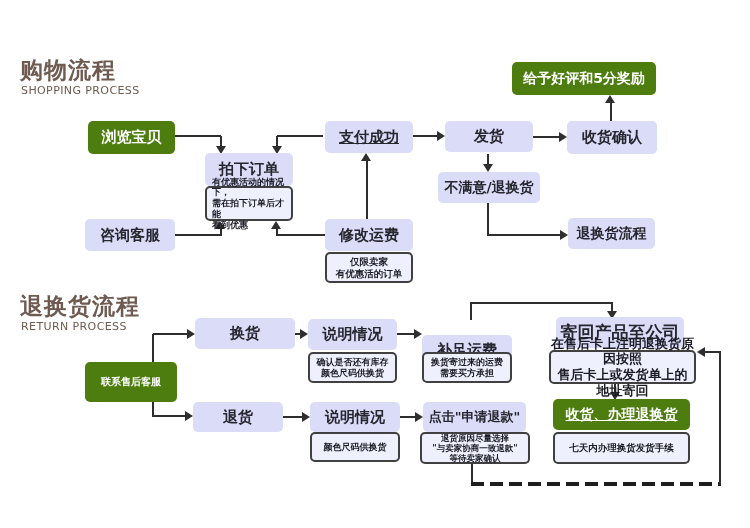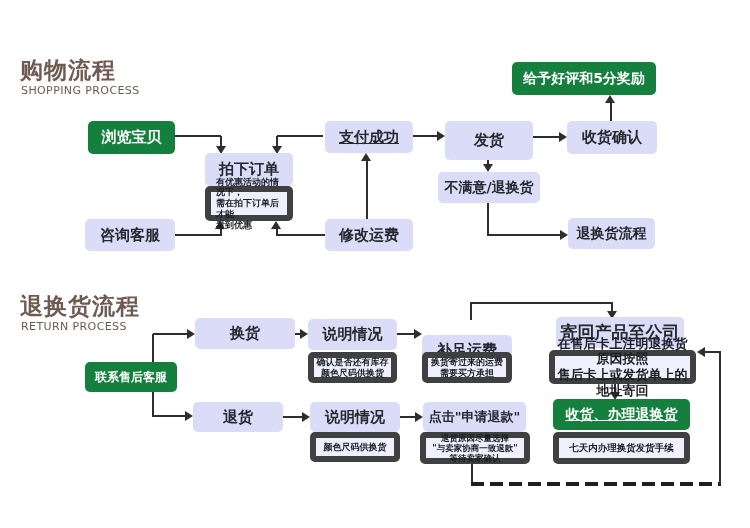--- a/index.html
+++ b/index.html
@@ -2,23 +2,23 @@
 <html><head>
 <meta charset="utf-8">
 <style>
   html,body{margin:0;padding:0;background:#fff;}
   #canvas{position:relative;width:750px;height:528px;background:#fff;overflow:hidden;
           font-family:"DejaVu Sans","Liberation Sans",sans-serif;}
   .sec-title{position:absolute;font-size:23px;font-weight:bold;color:#6e5a50;letter-spacing:1px;z-index:2;}
   .sec-sub{position:absolute;font-size:11px;font-weight:normal;color:#6e5a50;letter-spacing:0.4px;z-index:2;}
   .box{position:absolute;display:flex;align-items:center;justify-content:center;
        font-weight:bold;border-radius:5px;z-index:2;box-sizing:border-box;}
-  .blue{background:#15803d;color:#ffffff;font-size:15px;}
+  .blue{background:#4d7c0f;color:#ffffff;font-size:15px;}
   .lav{background:#dadcf8;color:#26262e;font-size:15px;}
-  .note{position:absolute;background:#eef0fd;border:6px solid #404040;border-radius:5px;
+  .note{position:absolute;background:#eef0fd;border:2px solid #404040;border-radius:5px;
         color:#1c1c26;font-weight:bold;display:flex;align-items:center;justify-content:center;
         text-align:center;white-space:pre-line;z-index:2;box-sizing:border-box;line-height:1.2;}
   .lh{position:absolute;height:2px;background:#2e2e2e;z-index:1;}
   .lv{position:absolute;width:2px;background:#2e2e2e;z-index:1;}
   .garble{position:absolute;height:4px;z-index:1;
           background:repeating-linear-gradient(90deg,#1e1e1e 0 13px,transparent 13px 19px);}
   .ar,.al,.au,.ad{position:absolute;width:0;height:0;z-index:1;}
   .ar{border-top:5px solid transparent;border-bottom:5px solid transparent;border-left:8px solid #2e2e2e;}
   .al{border-top:5px solid transparent;border-bottom:5px solid transparent;border-right:8px solid #2e2e2e;}
   .au{border-left:5px solid transparent;border-right:5px solid transparent;border-bottom:8px solid #2e2e2e;}
@@ -34,27 +34,29 @@
   <div class="sec-sub" style="left:21px;top:84px;">SHOPPING PROCESS</div>
   <div class="sec-title" style="left:20px;top:291px;">退换货流程</div>
   <div class="sec-sub" style="left:21px;top:320px;">RETURN PROCESS</div>
 
   <div class="box blue" style="left:88px;top:121px;width:87px;height:33px;">浏览宝贝</div>
   <div class="box lav" style="left:205px;top:153px;width:88px;height:33px;">拍下订单</div>
   <div class="note" style="left:205px;top:186px;width:88px;height:35px;font-size:9px;justify-content:flex-start;text-align:left;padding-left:5px;">有优惠活动的情况下，
 需在拍下订单后才能
 看到优惠</div>
   <div class="box lav" style="left:325px;top:121px;width:88px;height:32px;text-decoration:underline;">支付成功</div>
-  <div class="box lav" style="left:445px;top:121px;width:88px;height:39px;">发货</div>
+  <div class="box lav" style="left:445px;top:121px;width:88px;height:31px;">发货</div>
   <div class="box lav" style="left:567px;top:121px;width:90px;height:33px;">收货确认</div>
   <div class="box blue" style="left:512px;top:62px;width:144px;height:33px;font-size:14px;">给予好评和5分奖励</div>
   <div class="box lav" style="left:438px;top:172px;width:102px;height:31px;font-size:14px;">不满意/退换货</div>
   <div class="box lav" style="left:568px;top:218px;width:87px;height:31px;font-size:14px;">退换货流程</div>
   <div class="box lav" style="left:325px;top:219px;width:88px;height:32px;">修改运费</div>
   <div class="box lav" style="left:85px;top:219px;width:90px;height:32px;">咨询客服</div>
+  <div class="note" style="left:325px;top:252px;width:88px;height:31px;font-size:9.5px;">仅限卖家
+有优惠活的订单</div>
 
   <div class="lh" style="left:175px;top:135px;width:46px;"></div>
   <div class="lv" style="left:220px;top:136px;height:11px;"></div>
   <i class="ad" style="left:216px;top:146px;"></i>
 
   <div class="lh" style="left:277px;top:135px;width:46px;"></div>
   <div class="lv" style="left:276px;top:136px;height:11px;"></div>
   <i class="ad" style="left:272px;top:146px;"></i>
 
   <div class="lh" style="left:175px;top:234px;width:46px;"></div>
@@ -77,21 +79,21 @@
   <div class="lv" style="left:610px;top:102px;height:20px;"></div>
   <i class="au" style="left:605px;top:95px;"></i>
 
   <div class="lv" style="left:487px;top:154px;height:11px;"></div>
   <i class="ad" style="left:483px;top:164px;"></i>
 
   <div class="lv" style="left:487px;top:203px;height:33px;"></div>
   <div class="lh" style="left:487px;top:234px;width:74px;"></div>
   <i class="ar" style="left:560px;top:230px;"></i>
 
-  <div class="box blue ontop" style="left:85px;top:362px;width:92px;height:30px;font-size:12px;">联系售后客服</div>
+  <div class="box blue ontop" style="left:85px;top:362px;width:92px;height:40px;font-size:10px;">联系售后客服</div>
   <div class="box lav" style="left:195px;top:318px;width:100px;height:31px;">换货</div>
   <div class="box lav" style="left:308px;top:319px;width:89px;height:31px;">说明情况</div>
   <div class="note" style="left:308px;top:352px;width:89px;height:31px;font-size:9px;">确认是否还有库存
 颜色尺码供换货</div>
   <div class="box lav" style="left:422px;top:319px;width:90px;height:31px;margin-top:16px;">补足运费</div>
   <div class="note" style="left:422px;top:352px;width:90px;height:31px;font-size:9px;">换货寄过来的运费
 需要买方承担</div>
   <div class="box lav" style="left:556px;top:317px;width:128px;height:31px;font-size:17px;">寄回产品至公司</div>
   <div class="note" style="left:549px;top:350px;width:147px;height:34px;font-size:13px;">在售后卡上注明退换货原因按照
 售后卡上或发货单上的

